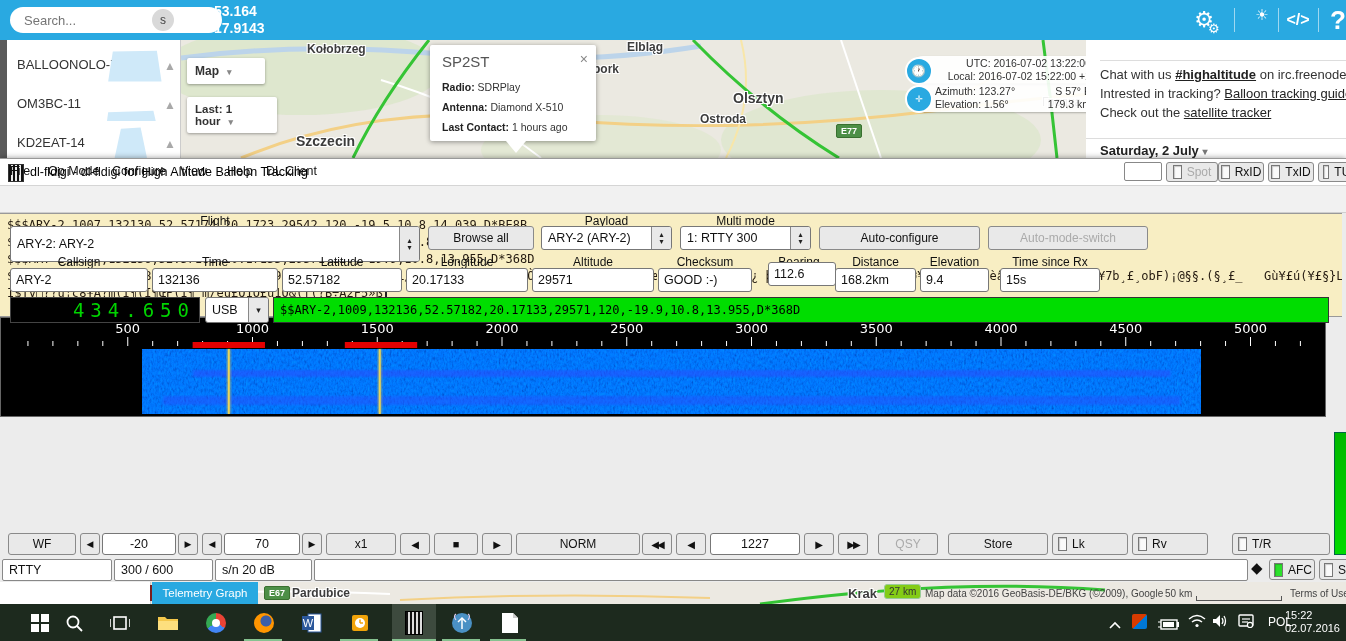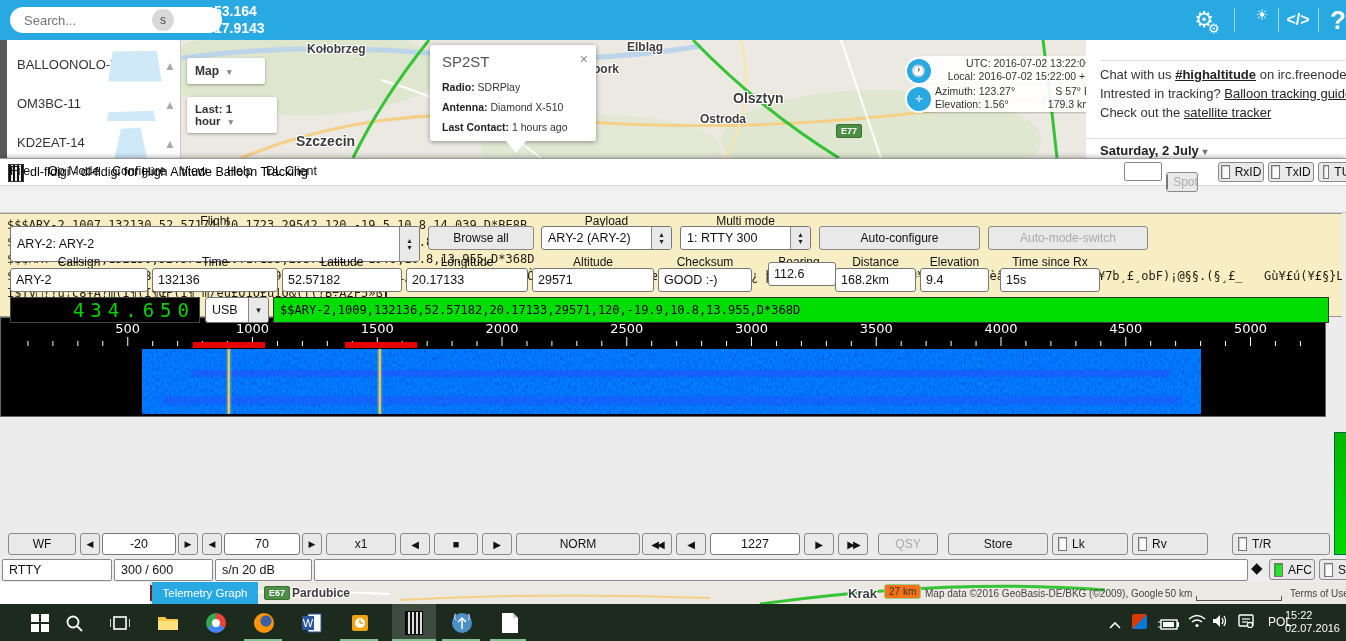--- a/index.html
+++ b/index.html
@@ -255,21 +255,21 @@
     </div>
 
     <div id="fmenu">
       <span class="abs menuitem" style="left:10px">File</span>
       <span class="abs menuitem" style="left:48px">Op Mode</span>
       <span class="abs menuitem" style="left:112px">Configure</span>
       <span class="abs menuitem" style="left:180px">View</span>
       <span class="abs menuitem" style="left:227px">Help</span>
       <span class="abs menuitem" style="left:266px">DL Client</span>
       <div class="abs statbox" style="left:1124px;top:3px;width:38px;height:19px"></div>
-      <div class="abs ltbtn dis" style="left:1166px;top:13px;width:32px;height:20px">
+      <div class="abs ltbtn dis" style="left:1166px;top:3px;width:52px;height:20px">
           <span class="ind"></span>
           <span>Spot</span>
         </div>
       <div class="abs ltbtn" style="left:1218px;top:3px;width:46px;height:20px">
           <span class="ind"></span>
           <span>RxID</span>
         </div>
       <div class="abs ltbtn" style="left:1268px;top:3px;width:46px;height:20px">
           <span class="ind"></span>
           <span>TxID</span>
@@ -528,21 +528,21 @@
       <path d="M610 22 Q 800 -4 955 8" fill="none" stroke="#35c435" stroke-width="3"></path>
       <path d="M250 18 Q 400 10 560 16" fill="none" stroke="#f3d086" stroke-width="2"></path>
       <path d="M20 14 Q 120 6 240 12" fill="none" stroke="#fff" stroke-width="2"></path>
     </svg>
     <div class="white"></div>
     <div class="abs" style="left:150px;top:3px;width:8px;height:16px;background:#7b1d1d"></div>
     <div id="telemetrybtn" class="abs">Telemetry Graph</div>
     <span class="abs roadbadge" style="left:264px;top:4px">E67</span>
     <span class="abs citylbl" style="left:292px;top:4px">Pardubice</span>
     <span class="abs citylbl" style="left:848px;top:4px;font-size:13px">Krak</span>
-    <span class="abs" style="left:884px;top:2px;background:#f97316;border:1px solid #9c9;border-radius:3px;font-size:10px;color:#333;padding:1px 4px">27 km</span>
+    <span class="abs" style="left:884px;top:2px;background:#84cc16;border:1px solid #9c9;border-radius:3px;font-size:10px;color:#333;padding:1px 4px">27 km</span>
     <span class="abs attrtext" style="left:925px;top:6px">Map data ©2016 GeoBasis-DE/BKG (©2009), Google</span>
     <span class="abs attrtext" style="left:1165px;top:6px">50 km</span>
     <span class="abs" style="left:1196px;top:14px;width:84px;height:4px;border:1px solid #555;border-top:none"></span>
     <span class="abs attrtext" style="left:1290px;top:6px">Terms of Use</span>
   </div>
 
   <div id="taskbar" class="abs">
     <div class="abs tbslot" style="left:18px">
       <svg width="18" height="18">
           <rect x="0" y="0" width="8" height="8" fill="#fff"></rect>

